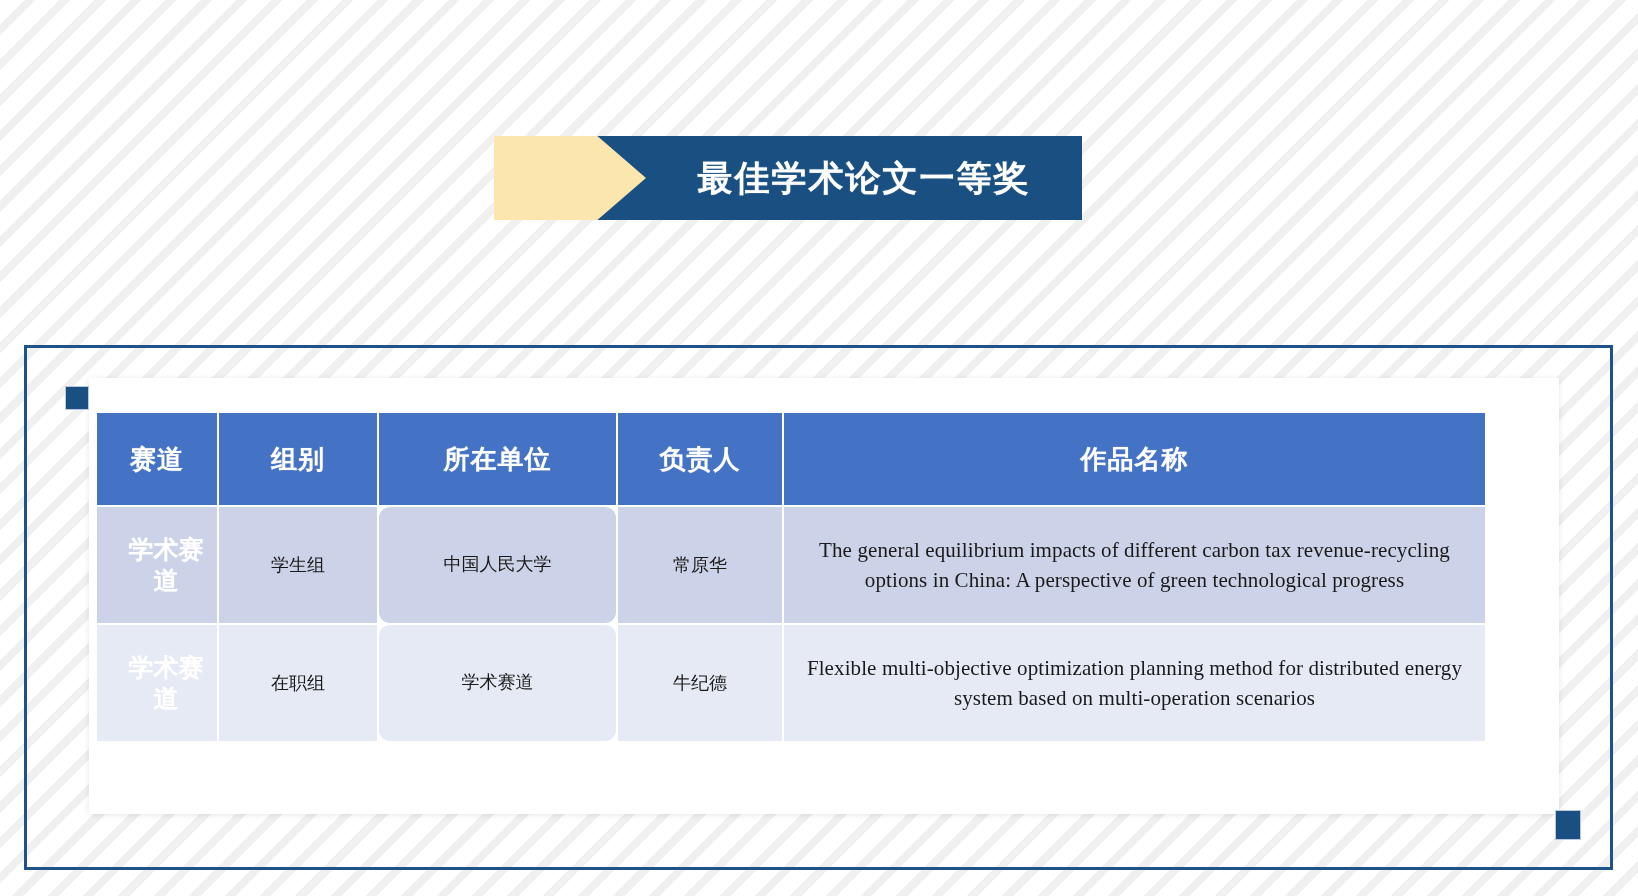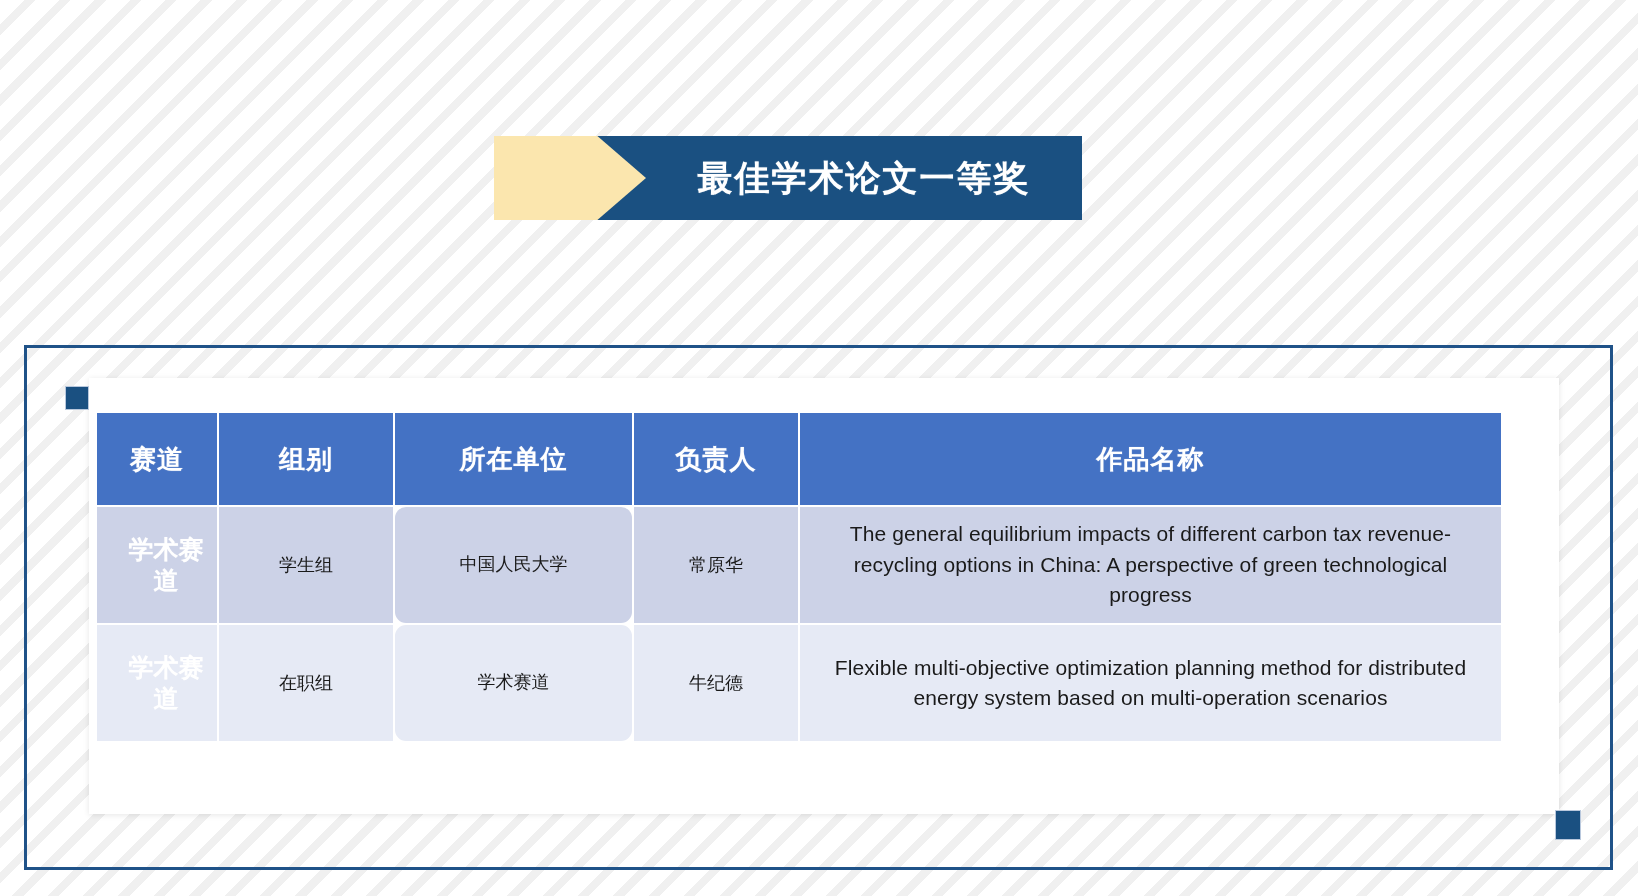--- a/index.html
+++ b/index.html
@@ -114,39 +114,40 @@
 
   
   #award-table {
     position: absolute;
     left: 95px;
     top: 411px;
     width: 1381px;
     border-collapse: separate;
     border-spacing: 2px;
     table-layout: fixed;
+    font-family: Liberation Serif, serif;
   }
   #award-table td,
   #award-table th {
     padding: 4px 6px;
     vertical-align: middle;
     text-align: center;
     box-sizing: border-box;
   }
   #award-table thead th {
     background: #4472c4;
     color: #ffffff;
     font-size: 26px;
     font-weight: bold;
     height: 92px;
     letter-spacing: 1px;
     text-shadow: 0 0 1px rgba(255,255,255,0.5);
   }
   .col-track  { width: 120px; }
-  .col-group  { width: 174px; }
+  .col-group  { width: 158px; }
   .col-unit   { width: 237px; }
   .col-leader { width: 164px; }
   .col-work   { width: 701px; }
 
   #award-table tbody td {
     font-size: 18px;
     color: #1a1a1a;
   }
   #award-table tbody td.track-cell {
     background: #4472c4;

